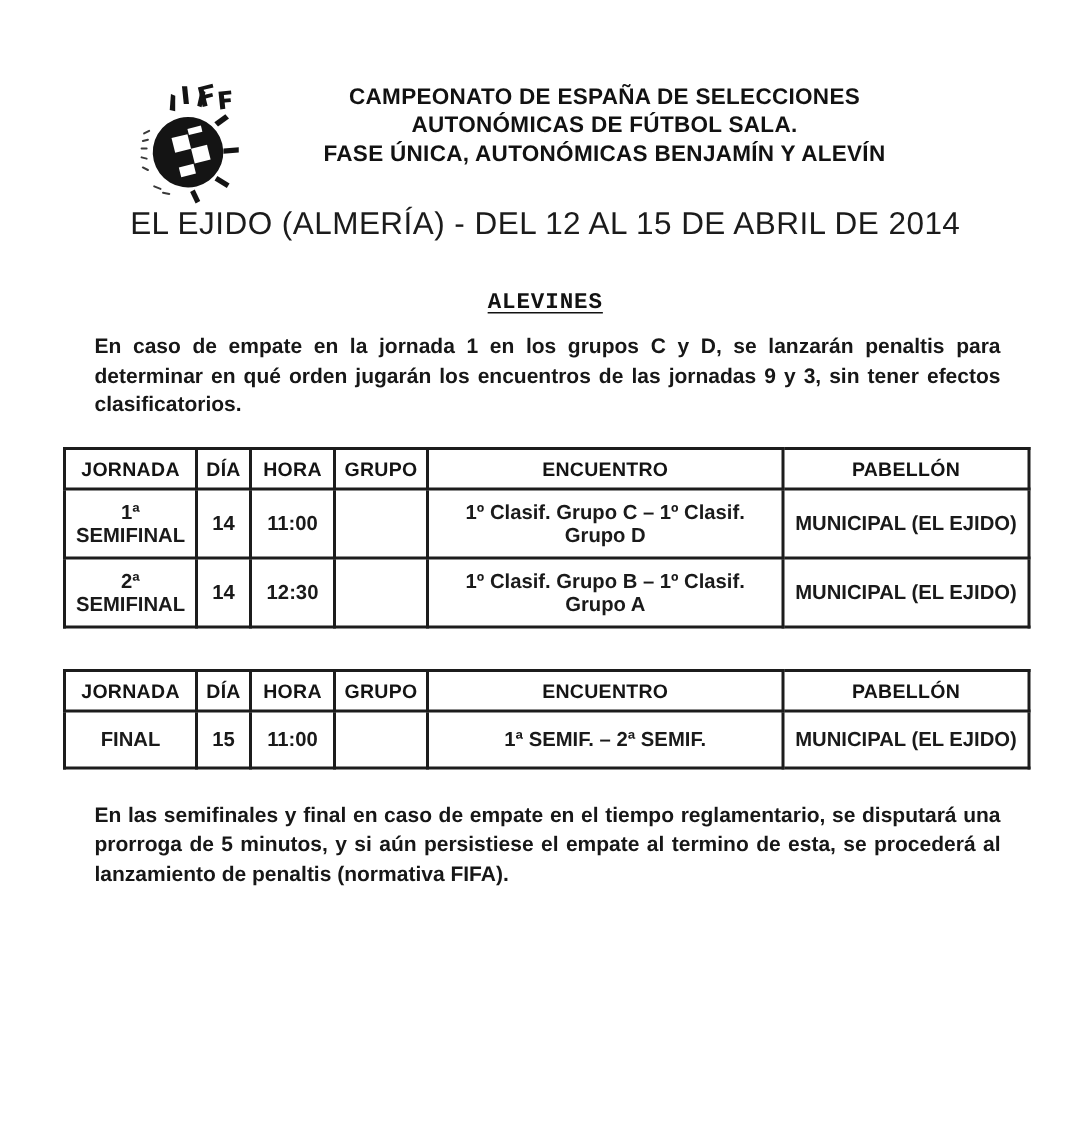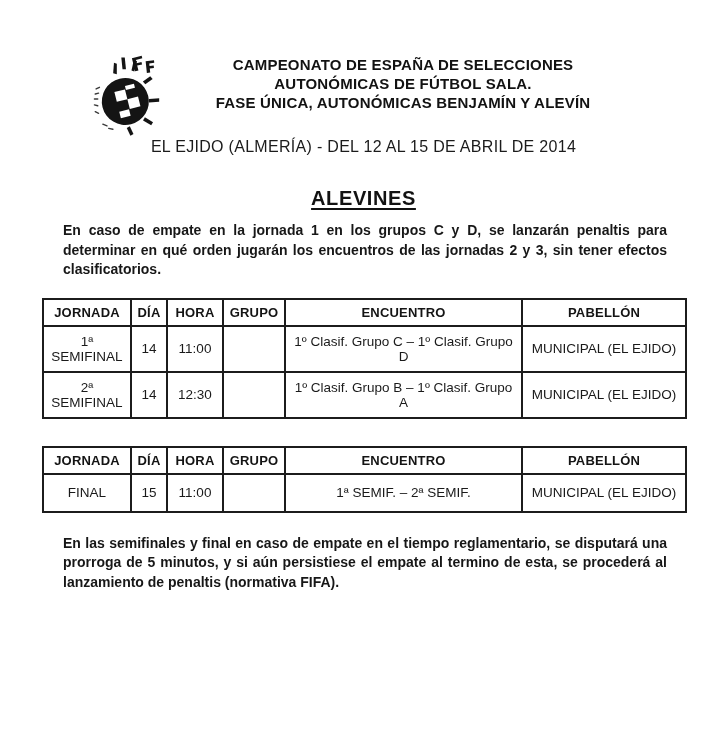--- a/index.html
+++ b/index.html
@@ -31,33 +31,34 @@
     text-align: center;
     font-weight: bold;
     font-size: 15px;
     line-height: 19px;
     letter-spacing: 0.2px;
     color: #121212;
   }
   .subtitle {
     margin-top: 26px;
     text-align: center;
-    font-size: 16px;
+    font-size: 21px;
     letter-spacing: 0.3px;
     color: #1b1b1b;
   }
   .section-heading {
     margin-top: 31px;
     text-align: center;
     font-weight: bold;
-    font-size: 20px;
+    font-size: 15px;
     letter-spacing: 0.6px;
     text-decoration: underline;
     text-underline-offset: 3px;
     color: #121212;
+    font-family: Liberation Mono, monospace;
   }
   .para {
     margin: 0 60px 0 63px;
     font-weight: bold;
     font-size: 14px;
     line-height: 19.5px;
     text-align: justify;
     color: #171717;
   }
   .para.first { margin-top: 23px; }
@@ -81,21 +82,21 @@
     overflow: hidden;
   }
   .data-table th {
     font-weight: bold;
     font-size: 13px;
     height: 27px;
     letter-spacing: 0.2px;
     color: #141414;
   }
   .data-table td {
-    font-weight: normal;
+    font-weight: bold;
     font-size: 13.5px;
     line-height: 15px;
     color: #1a1a1a;
   }
   .data-table th:nth-child(1), .data-table td:nth-child(1) { width: 88px; }
   .data-table th:nth-child(2), .data-table td:nth-child(2) { width: 36px; }
   .data-table th:nth-child(3), .data-table td:nth-child(3) { width: 56px; }
   .data-table th:nth-child(4), .data-table td:nth-child(4) { width: 62px; }
   .data-table th:nth-child(5), .data-table td:nth-child(5) { width: 237px; }
   .data-table th:nth-child(6), .data-table td:nth-child(6) { width: 164px; }
@@ -144,21 +145,21 @@
       <div>CAMPEONATO DE ESPAÑA DE SELECCIONES</div>
       <div>AUTONÓMICAS DE FÚTBOL SALA.</div>
       <div>FASE ÚNICA, AUTONÓMICAS BENJAMÍN Y ALEVÍN</div>
     </div>
   </div>
 
   <div class="subtitle">EL EJIDO (ALMERÍA) - DEL 12 AL 15 DE ABRIL DE 2014</div>
 
   <div class="section-heading">ALEVINES</div>
 
-  <p class="para mid">En caso de empate en la jornada 1 en los grupos C y D, se lanzarán penaltis para determinar en qué orden jugarán los encuentros de las jornadas 2 y 3, sin tener efectos clasificatorios.</p>
+  <p class="para mid">En caso de empate en la jornada 1 en los grupos C y D, se lanzarán penaltis para determinar en qué orden jugarán los encuentros de las jornadas 9 y 3, sin tener efectos clasificatorios.</p>
 
   <table class="data-table first" data-table="0">
       <thead>
         <tr>
           <th>JORNADA</th>
           <th>DÍA</th>
           <th>HORA</th>
           <th>GRUPO</th>
           <th>ENCUENTRO</th>
           <th>PABELLÓN</th>

